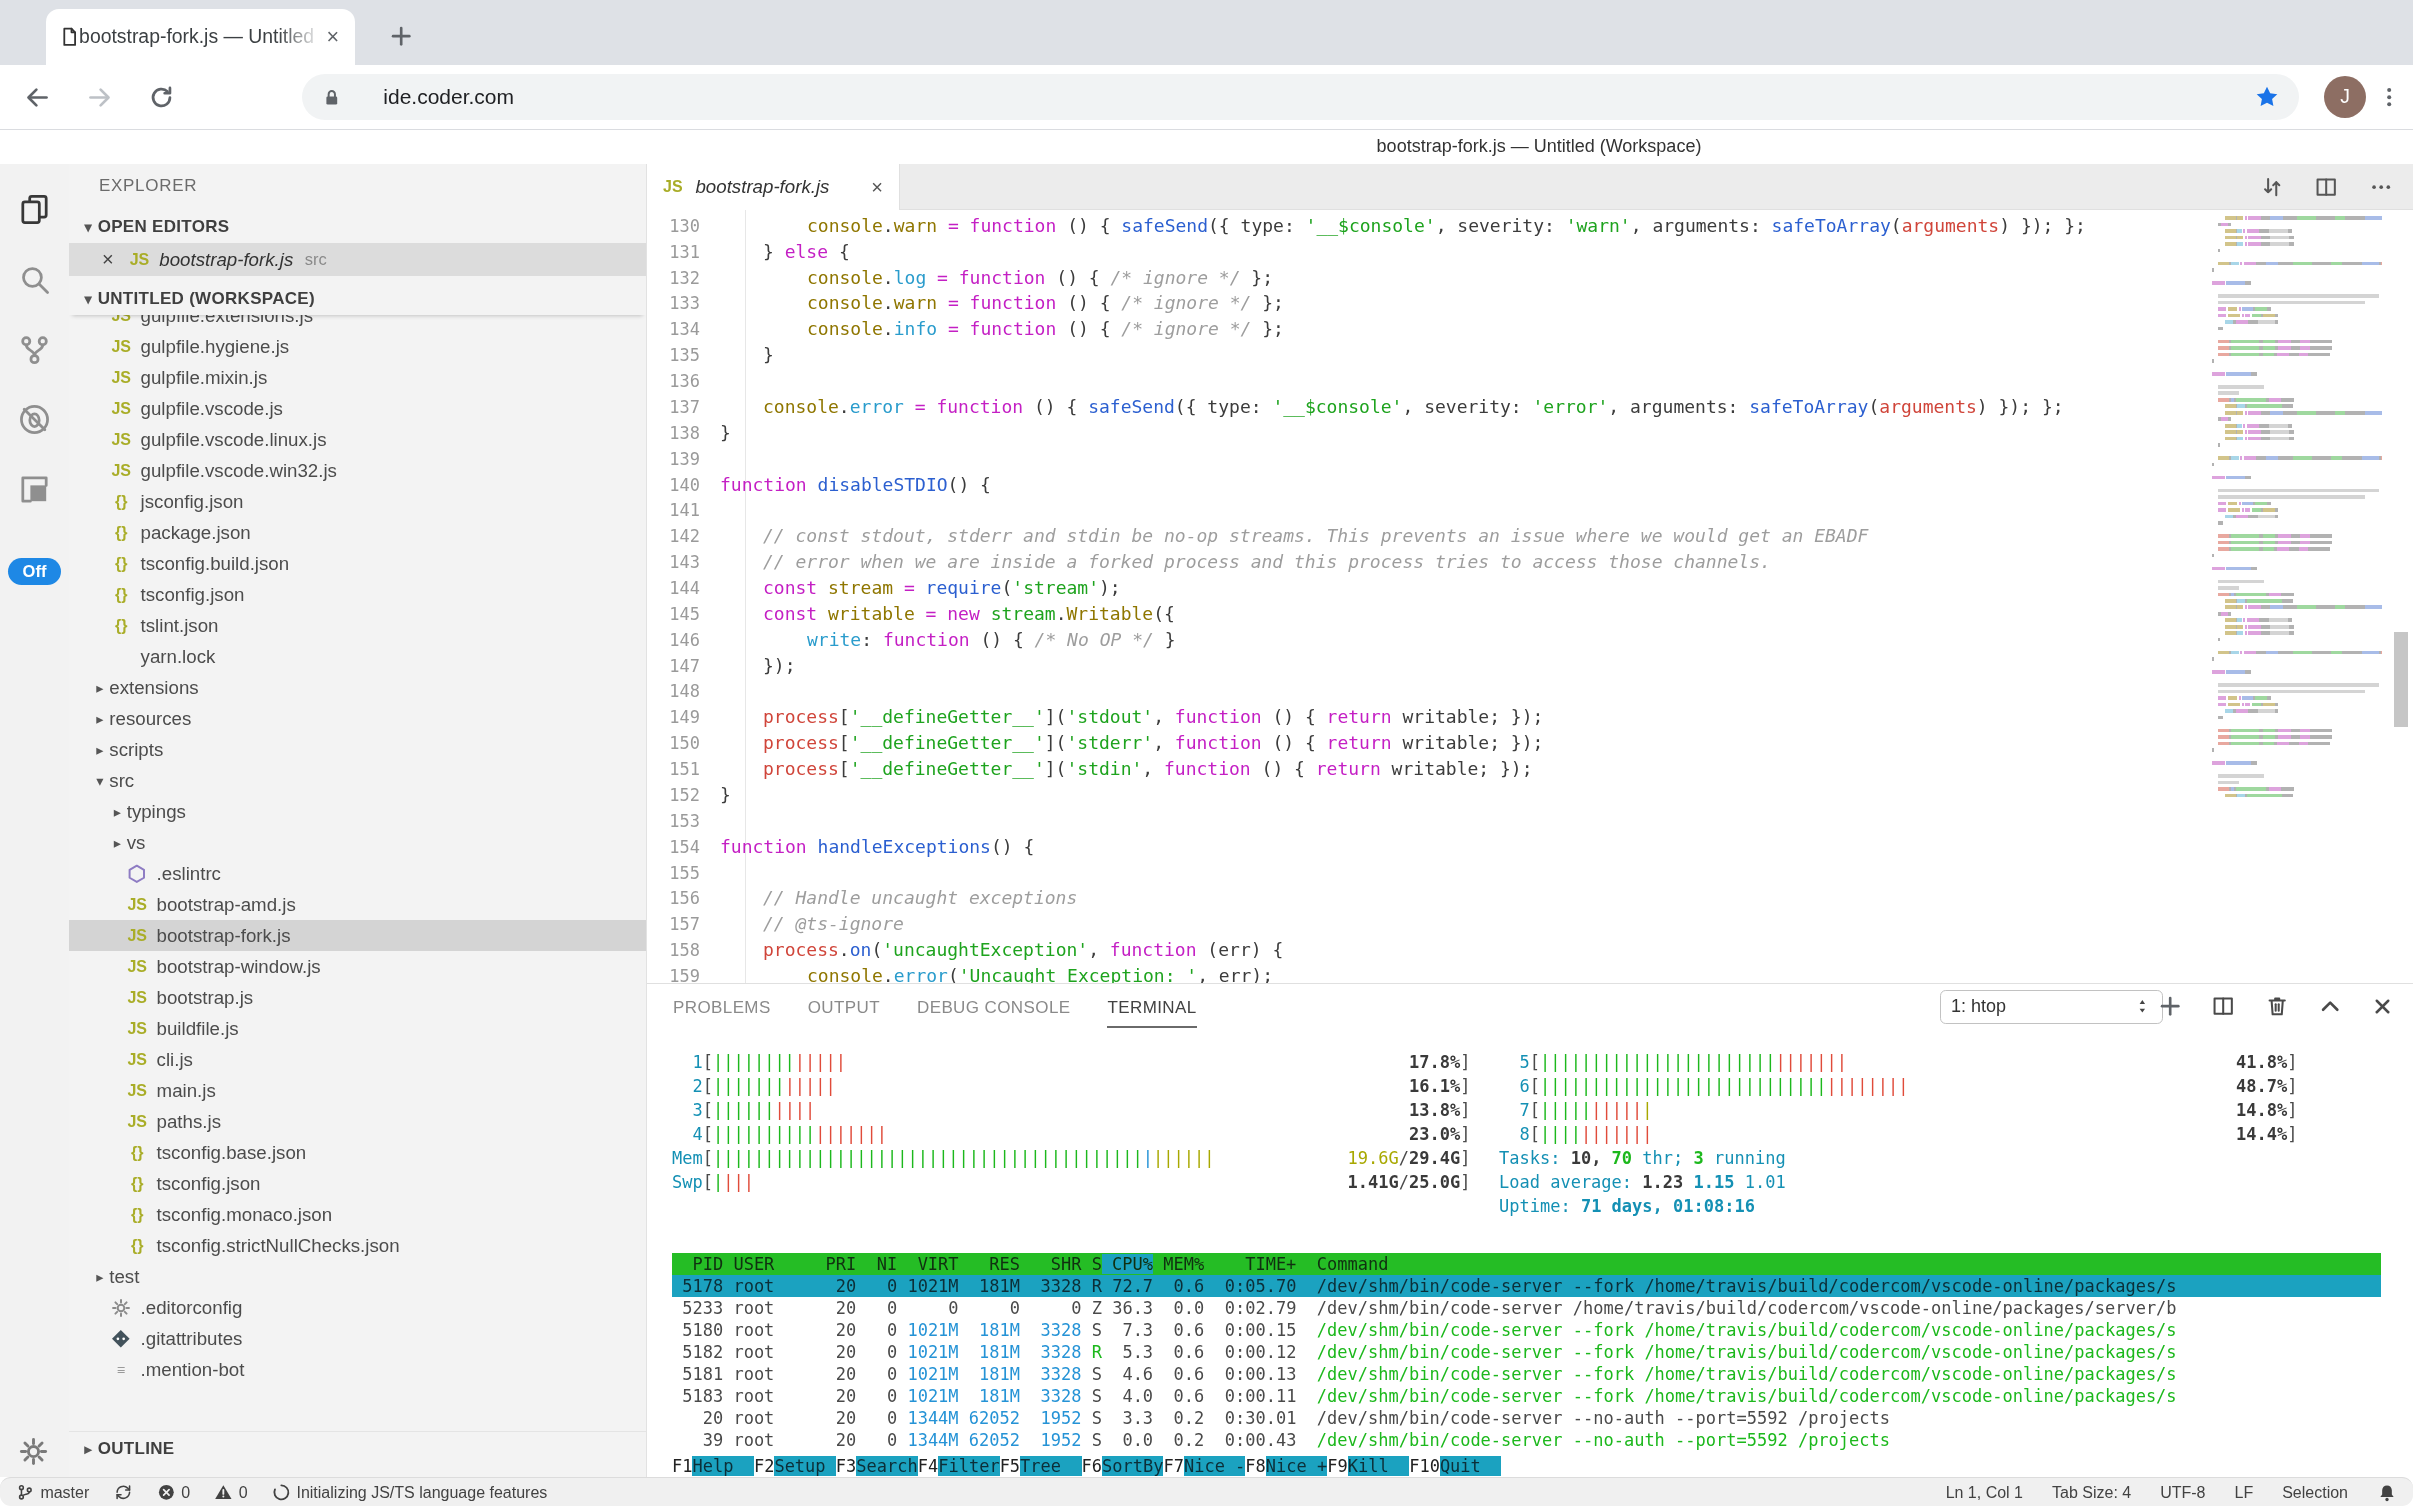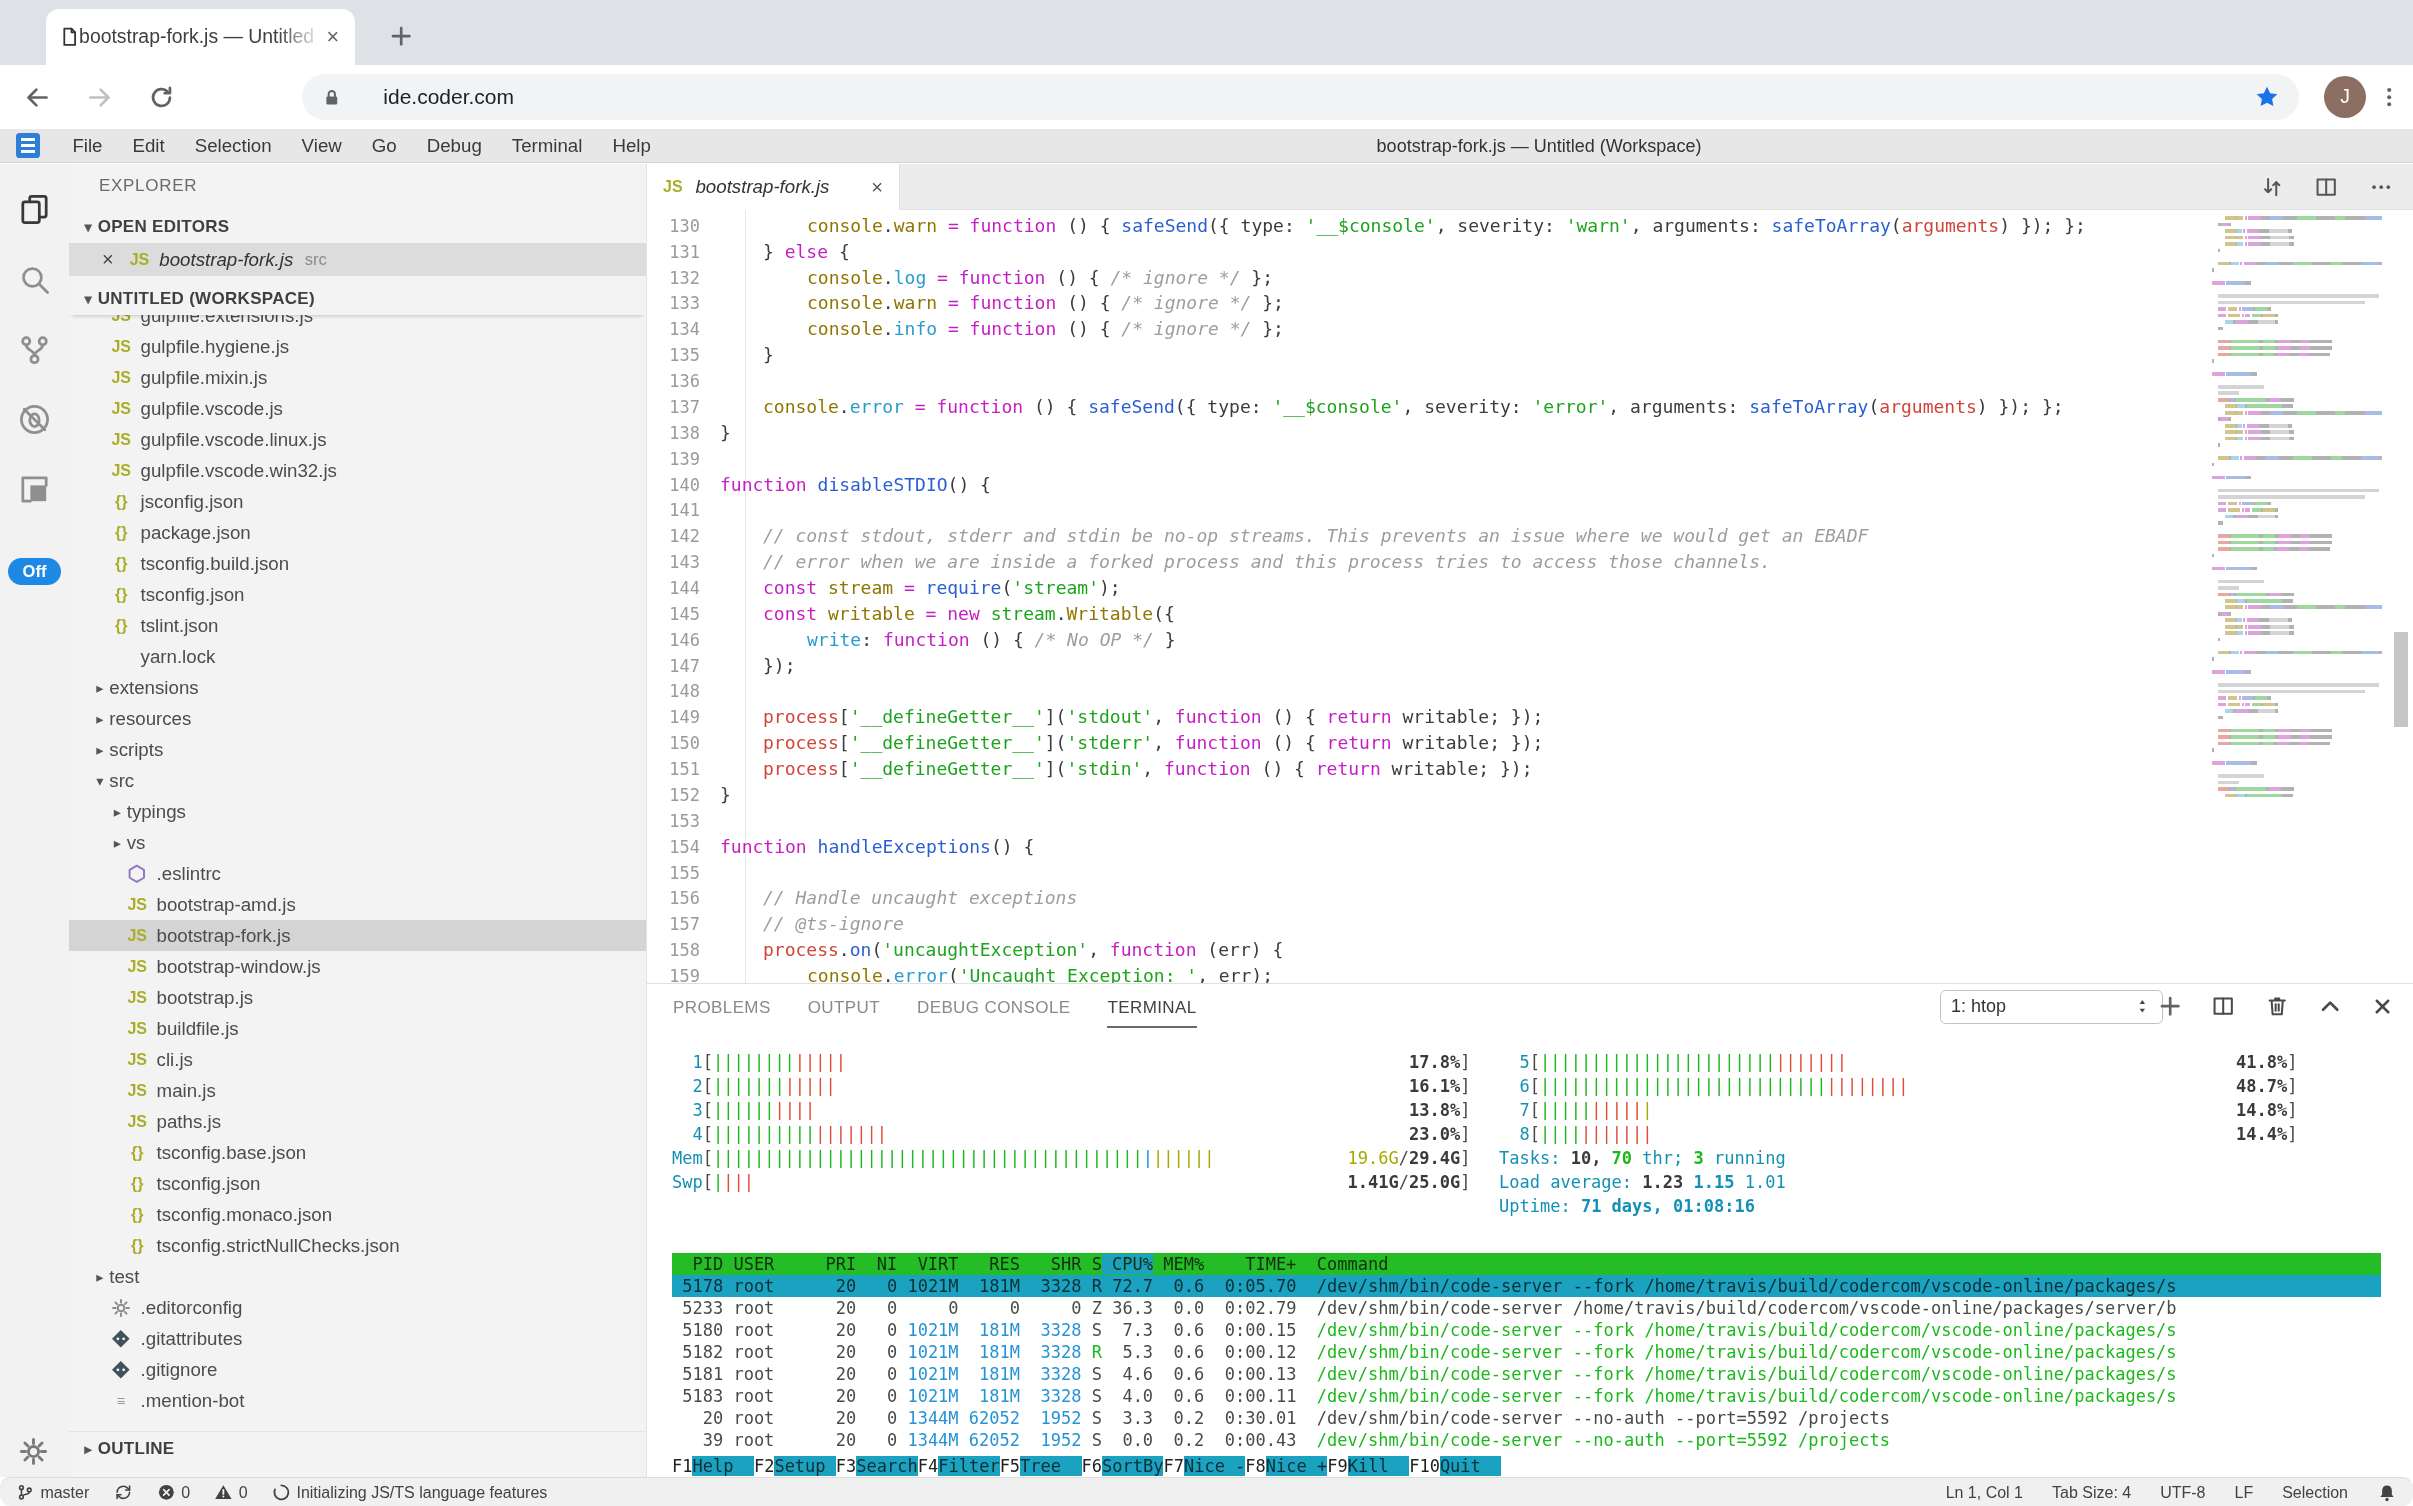--- a/index.html
+++ b/index.html
@@ -187,37 +187,20 @@
         <span>
           <svg width="24.4" height="24.4" viewBox="0 0 24 24" fill="none" stroke="currentColor" stroke-width="2" stroke-linecap="round" stroke-linejoin="round">
             <circle cx="12" cy="5" r="2" fill="#5f6368" stroke="none"></circle>
             <circle cx="12" cy="12" r="2" fill="#5f6368" stroke="none"></circle>
             <circle cx="12" cy="19" r="2" fill="#5f6368" stroke="none"></circle>
           </svg>
         </span>
       </div>
   </div>
 
-  <div class="menubar">
-    <div class="logo">
-        <i></i>
-        <i></i>
-        <i></i>
-      </div>
-    <div id="menus" style="display:flex">
-        <div class="menu-item">File</div>
-        <div class="menu-item">Edit</div>
-        <div class="menu-item">Selection</div>
-        <div class="menu-item">View</div>
-        <div class="menu-item">Go</div>
-        <div class="menu-item">Debug</div>
-        <div class="menu-item">Terminal</div>
-        <div class="menu-item">Help</div>
-      </div>
-  </div>
   <div class="win-title">bootstrap-fork.js — Untitled (Workspace)</div>
 
   <div class="activitybar">
     <div id="abItems" style="padding-top:10px">
         <div class="ab-item active">
           <span>
             <svg width="33" height="33" viewBox="0 0 24 24" fill="none" stroke="currentColor" stroke-width="2" stroke-linecap="round" stroke-linejoin="round">
               <rect x="8.5" y="2.5" width="12" height="15" rx="1.5"></rect>
               <rect x="3.5" y="6.5" width="12" height="15" rx="1.5" fill="#f2f2f2"></rect>
             </svg>
@@ -504,32 +487,20 @@
           <span class="ficon">
             <span>
               <svg width="21.6" height="21.6" viewBox="0 0 24 24" fill="none" stroke="currentColor" stroke-width="2" stroke-linecap="round" stroke-linejoin="round">
                 <path d="M12 2.2L21.8 12 12 21.8 2.2 12z" fill="#42525b" stroke="none"></path>
                 <circle cx="8.8" cy="12" r="1.5" fill="#fff" stroke="none"></circle>
                 <circle cx="15.2" cy="12" r="1.5" fill="#fff" stroke="none"></circle>
               </svg>
             </span>
           </span>
           <span>.gitattributes</span>
-        </div>
-        <div class="trow f1f">
-          <span class="ficon">
-            <span>
-              <svg width="21.6" height="21.6" viewBox="0 0 24 24" fill="none" stroke="currentColor" stroke-width="2" stroke-linecap="round" stroke-linejoin="round">
-                <path d="M12 2.2L21.8 12 12 21.8 2.2 12z" fill="#42525b" stroke="none"></path>
-                <circle cx="8.8" cy="12" r="1.5" fill="#fff" stroke="none"></circle>
-                <circle cx="15.2" cy="12" r="1.5" fill="#fff" stroke="none"></circle>
-              </svg>
-            </span>
-          </span>
-          <span>.gitignore</span>
         </div>
         <div class="trow f1f">
           <span class="ficon">
             <span class="ic-text">≡</span>
           </span>
           <span>.mention-bot</span>
         </div>
       </div>
     <div class="outline-head">
       <div class="sec-head" style="font-weight:bold">

